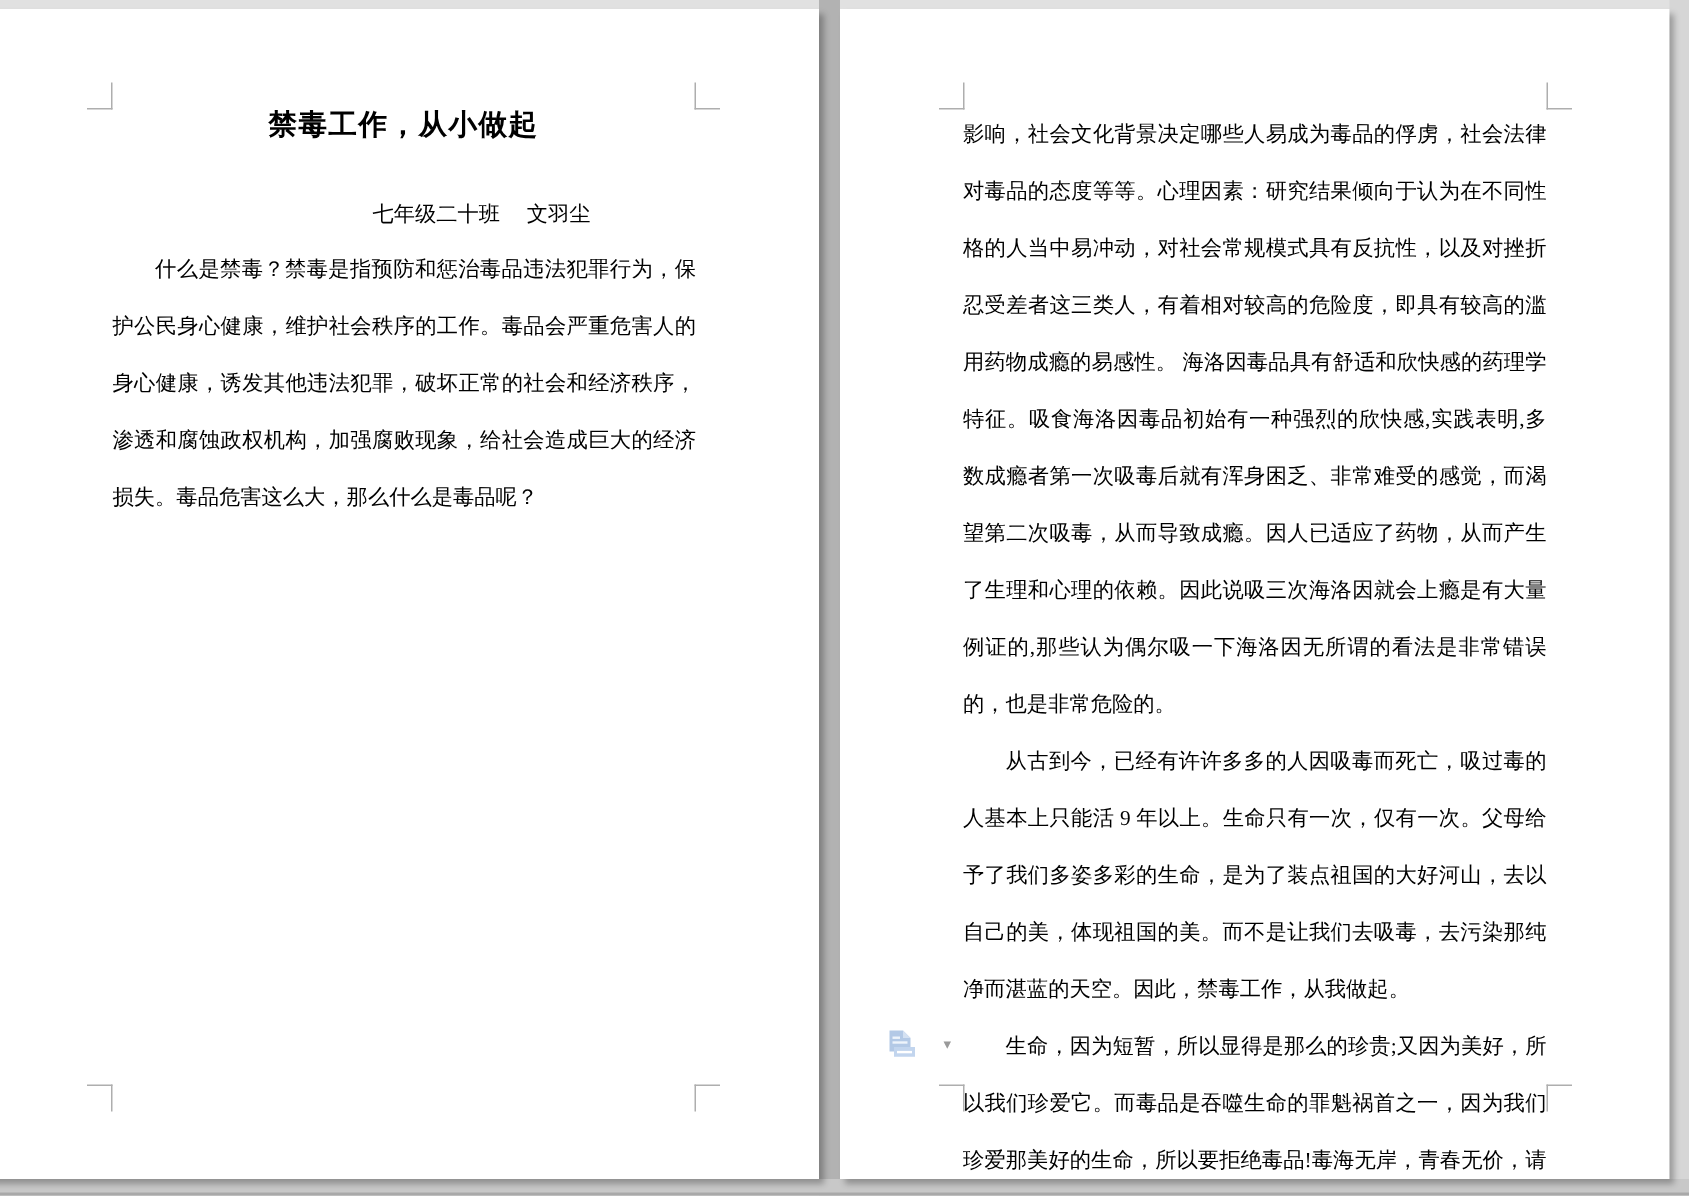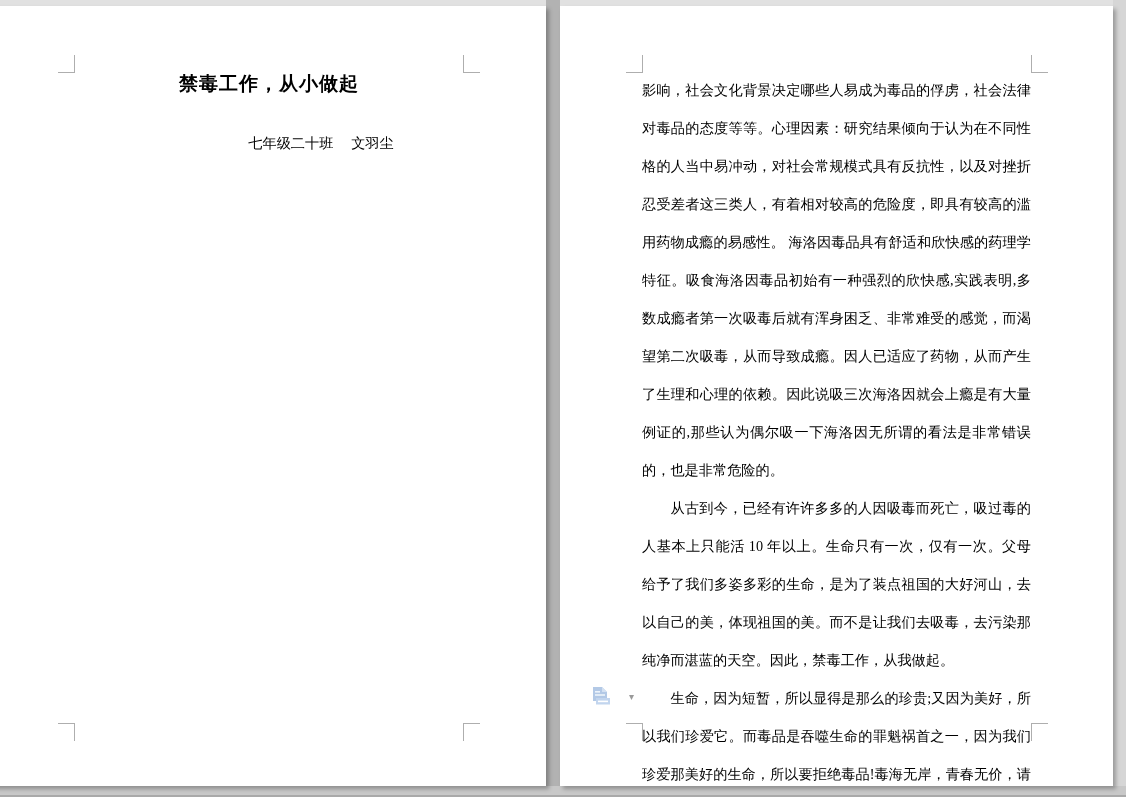--- a/index.html
+++ b/index.html
@@ -77,32 +77,33 @@
 <div class="page page-left">
   <div class="crop tl h-left v-top"></div>
   <div class="crop tr h-right v-top"></div>
   <div class="crop bl h-left v-bottom"></div>
   <div class="crop br h-right v-bottom"></div>
 
   <h1 class="doc-title">禁毒工作，从小做起</h1>
   <div class="byline">七年级二十班　 文羽尘</div>
 
   <div class="body-text body-left">
+    <p>什么是禁毒？禁毒是指预防和惩治毒品违法犯罪行为，保护公民身心健康，维护社会秩序的工作。毒品会严重危害人的身心健康，诱发其他违法犯罪，破坏正常的社会和经济秩序，渗透和腐蚀政权机构，加强腐败现象，给社会造成巨大的经济损失。毒品危害这么大，那么什么是毒品呢？</p>
   </div>
 </div>
 
 <div class="page page-right">
   <div class="crop tl h-left v-top"></div>
   <div class="crop tr h-right v-top"></div>
   <div class="crop bl h-left v-bottom"></div>
   <div class="crop br h-right v-bottom"></div>
 
   <div class="body-text body-right">
     <p class="no-indent">影响，社会文化背景决定哪些人易成为毒品的俘虏，社会法律对毒品的态度等等。心理因素：研究结果倾向于认为在不同性格的人当中易冲动，对社会常规模式具有反抗性，以及对挫折忍受差者这三类人，有着相对较高的危险度，即具有较高的滥用药物成瘾的易感性。 海洛因毒品具有舒适和欣快感的药理学特征。吸食海洛因毒品初始有一种强烈的欣快感,实践表明,多数成瘾者第一次吸毒后就有浑身困乏、非常难受的感觉，而渴望第二次吸毒，从而导致成瘾。因人已适应了药物，从而产生了生理和心理的依赖。因此说吸三次海洛因就会上瘾是有大量例证的,那些认为偶尔吸一下海洛因无所谓的看法是非常错误的，也是非常危险的。</p>
-    <p>从古到今，已经有许许多多的人因吸毒而死亡，吸过毒的人基本上只能活 10 年以上。生命只有一次，仅有一次。父母给予了我们多姿多彩的生命，是为了装点祖国的大好河山，去以自己的美，体现祖国的美。而不是让我们去吸毒，去污染那纯净而湛蓝的天空。因此，禁毒工作，从我做起。</p>
+    <p>从古到今，已经有许许多多的人因吸毒而死亡，吸过毒的人基本上只能活 9 年以上。生命只有一次，仅有一次。父母给予了我们多姿多彩的生命，是为了装点祖国的大好河山，去以自己的美，体现祖国的美。而不是让我们去吸毒，去污染那纯净而湛蓝的天空。因此，禁毒工作，从我做起。</p>
     <p>生命，因为短暂，所以显得是那么的珍贵;又因为美好，所以我们珍爱它。而毒品是吞噬生命的罪魁祸首之一，因为我们珍爱那美好的生命，所以要拒绝毒品!毒海无岸，青春无价，请大家远离毒品，珍爱生命，从自己做起，捍卫自己的青春与健康，将毒品逐出我们美丽的故土。</p>
   </div>
 
   <div class="paste-btn">
     <svg width="21" height="21" viewBox="0 0 21 21">
       <path d="M2,1 h9 l5,5 v9 h-14 z" fill="#b3c9e6"></path>
       <path d="M11,1 l5,5 h-5 z" fill="#d4e1f2"></path>
       <rect x="4" y="5" width="5" height="1.6" fill="#eef4fb"></rect>
       <rect x="4" y="8.2" width="10" height="1.6" fill="#eef4fb"></rect>
       <rect x="5" y="12" width="14" height="6.5" fill="#c2d5ee"></rect>

